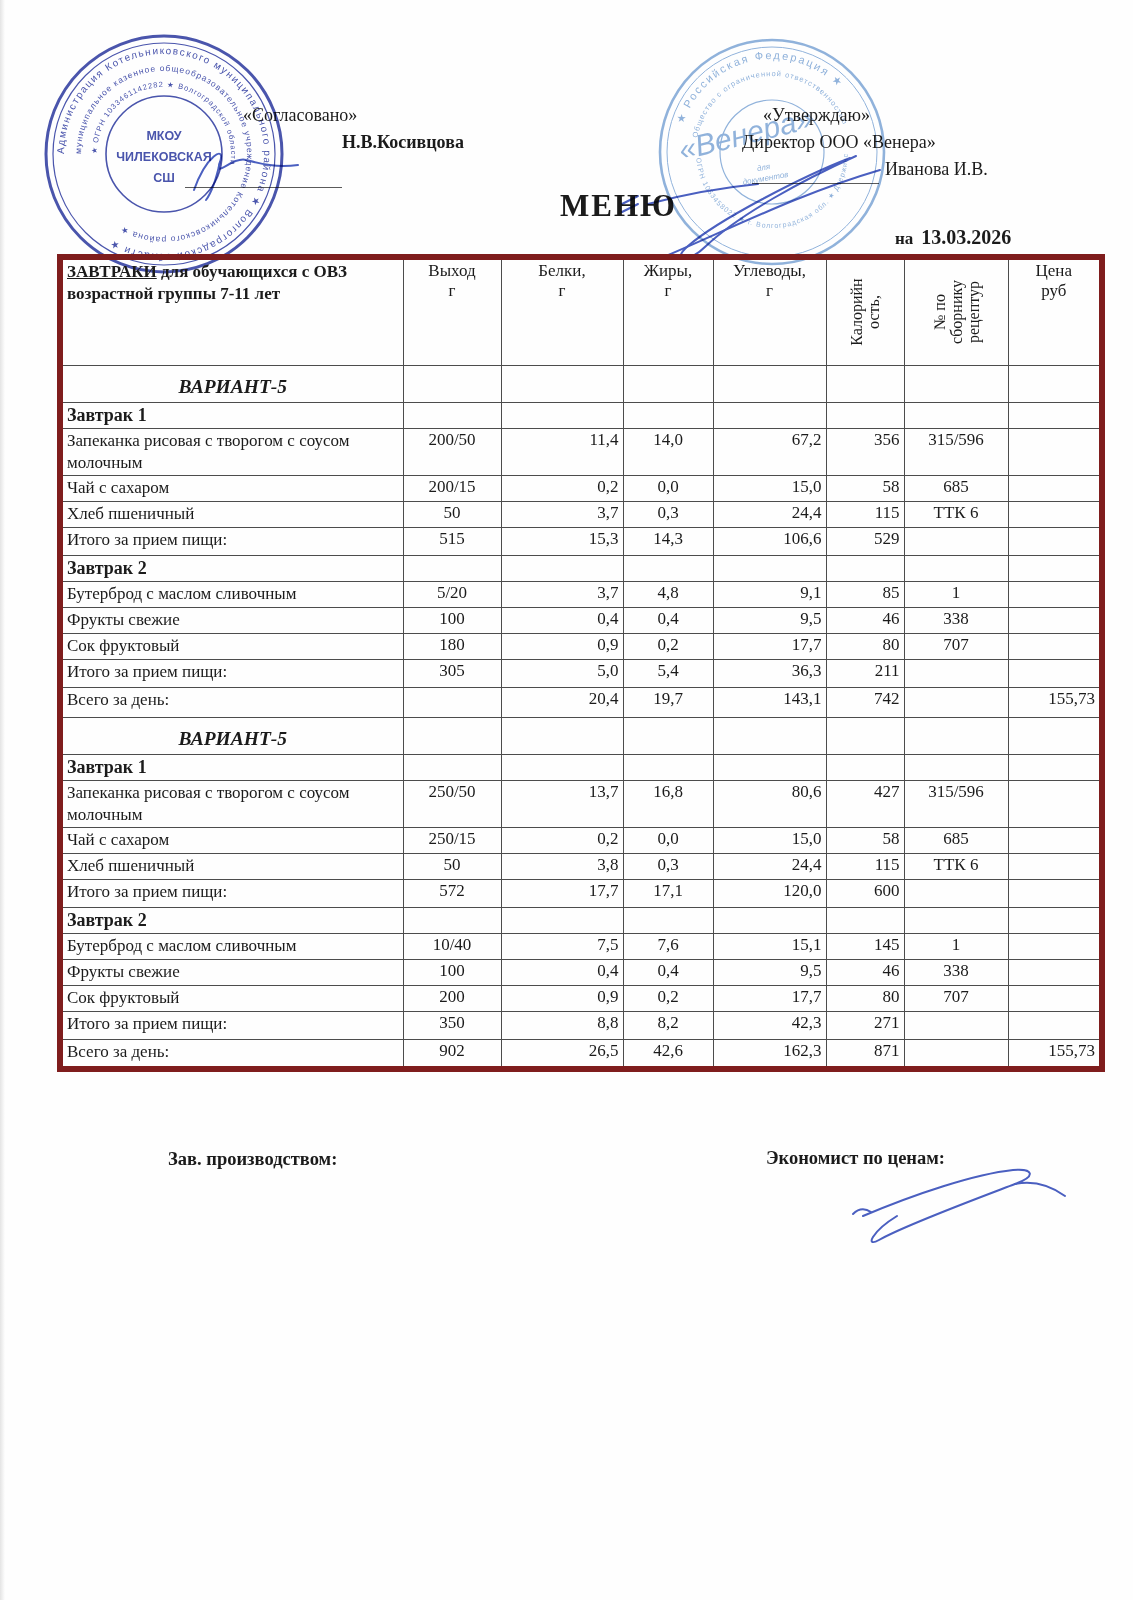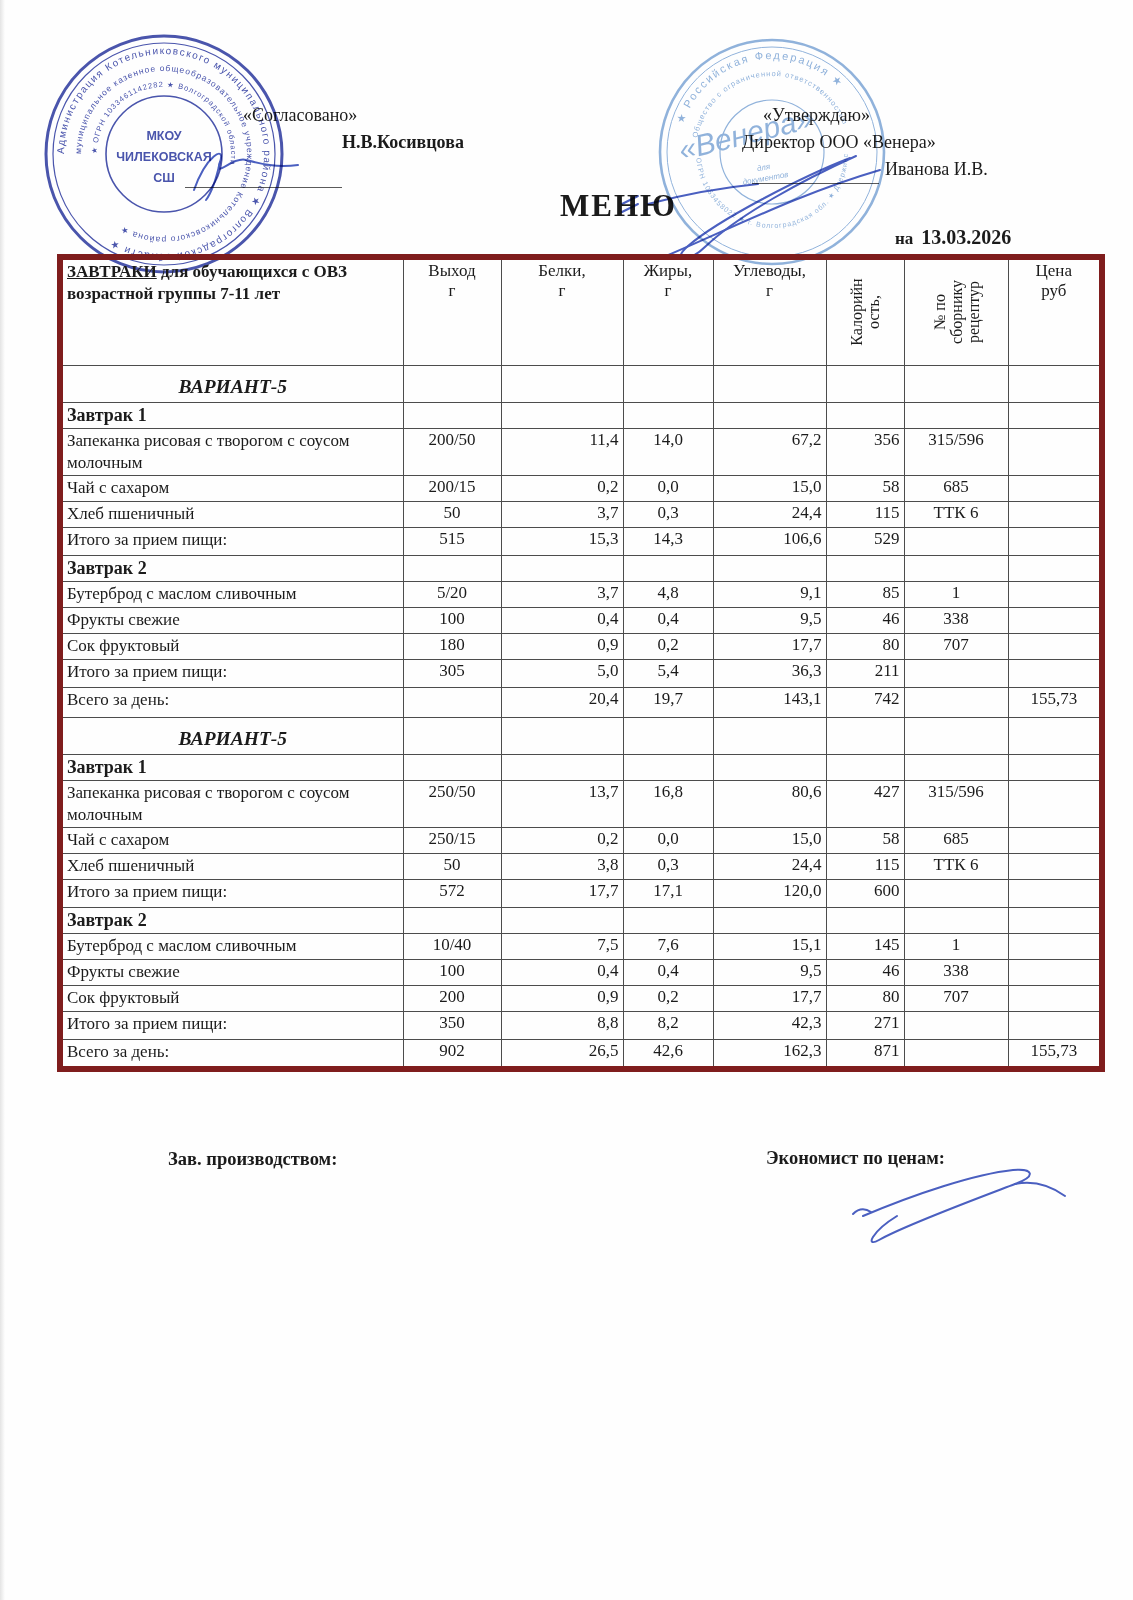--- a/index.html
+++ b/index.html
@@ -59,21 +59,21 @@
   tr.r-section { height:88px; }
   tr.r-section td.c0 { font-weight:bold; font-size:18.5px; padding:16px 8px 4px 10px; line-height:24px; text-indent:12px; }
 
   td.c0 { text-align:left; line-height:22px; }
   td.c1 { text-align:center; }
   td.c2 { text-align:right; padding-right:8px; }
   td.c3 { text-align:center; padding-right:18px; }
   td.c4 { text-align:right; padding-right:14px; }
   td.c5 { text-align:right; padding-right:9px; }
   td.c6 { text-align:center; }
-  td.c7 { text-align:center; padding-right:5px; font-weight:bold;margin-top:44px; }
+  td.c7 { text-align:right; padding-right:5px; font-weight:bold;margin-top:44px; }
 
   
   .footer-label { position:absolute; font-size:18.5px; font-weight:bold; }
   .footer-left  { left:168px; top:1149px; }
   .footer-right { left:766px; top:1148px; }
 </style>
 </head>
 <body>
 
 <div class="page">

